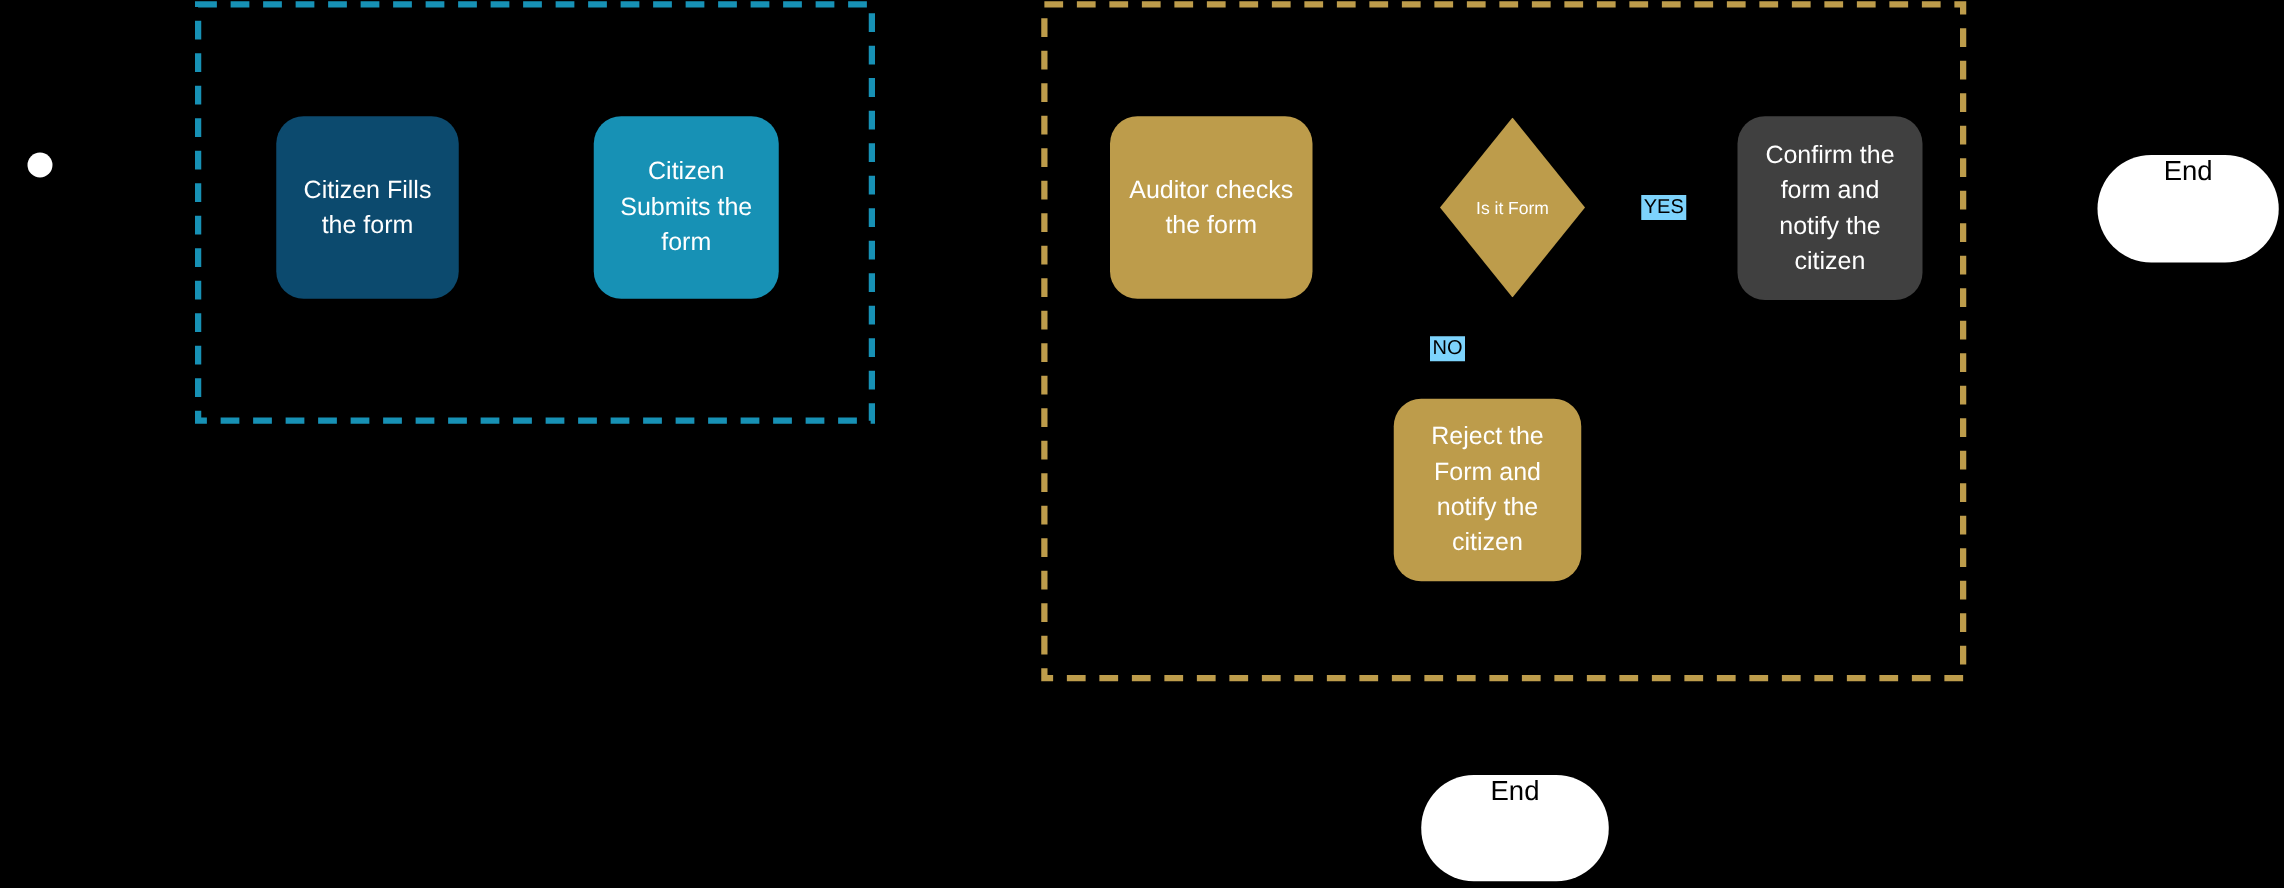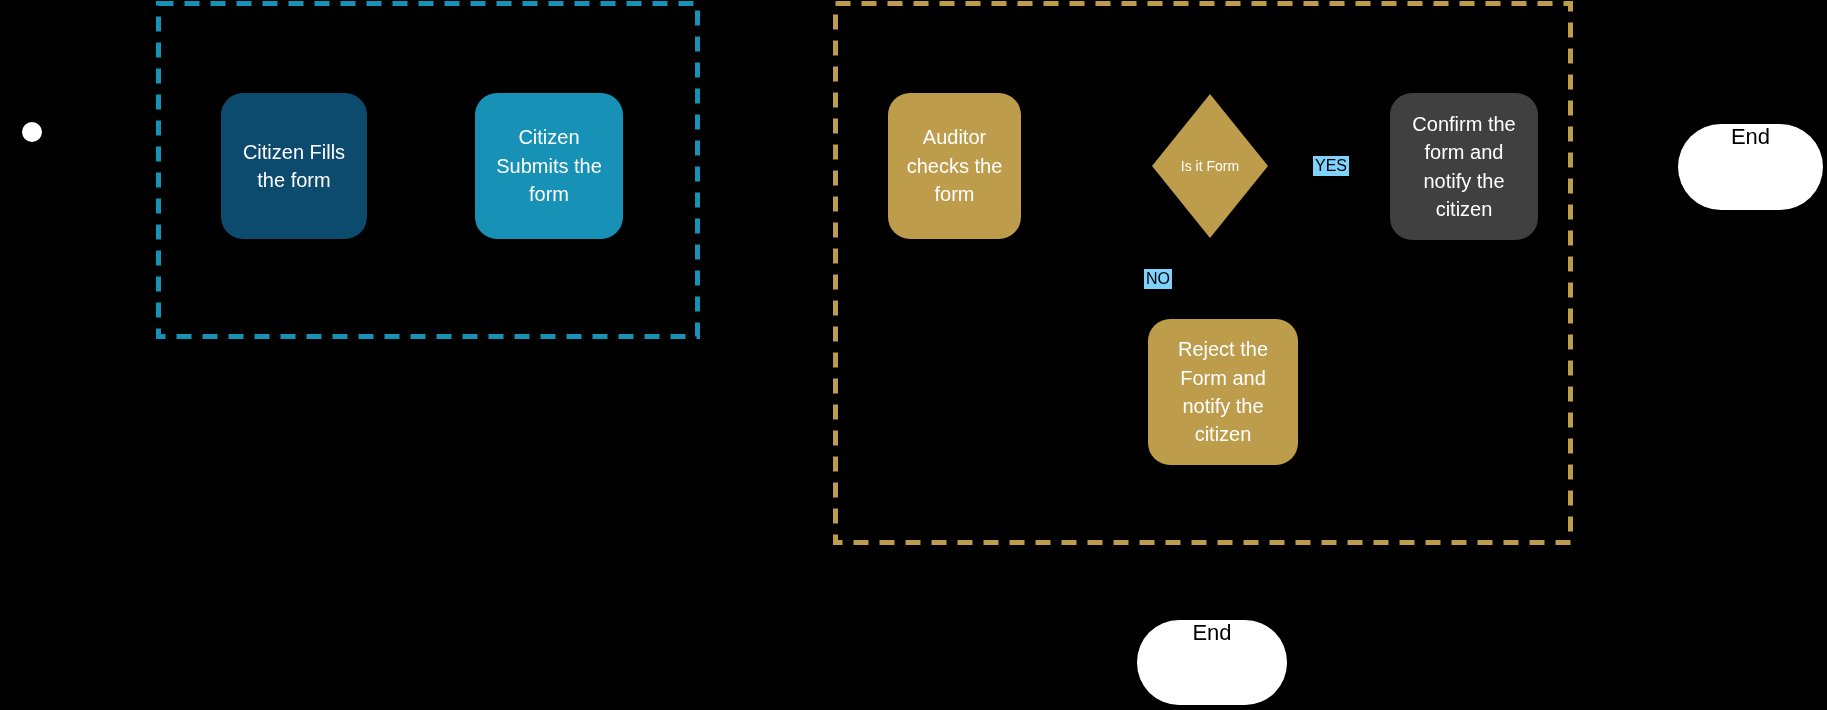--- a/index.html
+++ b/index.html
@@ -100,37 +100,37 @@
   </div>
 
   <div class="task teal" style="left: 221px; top: 93px; width: 146px; height: 146px; background-color: #0c4a6e;">
     <span>Citizen Fills the form</span>
   </div>
 
   <div class="task teal" style="left: 475px; top: 93px; width: 148px; height: 146px; background-color: rgb(23, 145, 181);">
     <span>Citizen Submits the form</span>
   </div>
 
-  <div class="task gold" style="left: 888px; top: 93px; width: 133px; height: 146px; background-color: rgb(189, 156, 75);">
+  <div class="task gold" style="left: 888px; top: 93px; width: 162px; height: 146px; background-color: rgb(189, 156, 75);">
     <span>Auditor checks the form</span>
   </div>
 
   <div class="gateway" style="background-color: rgb(189, 156, 75);">
     <span>Is it Form</span>
   </div>
 
   <div class="edge-chip" style="left:1313px; top:156px;">YES</div>
 
   <div class="edge-chip" style="left:1144px; top:269px;">NO</div>
 
   <div class="task gold" style="left: 1390px; top: 93px; width: 148px; height: 147px; background-color: #404040;">
     <span>Confirm the form and notify the citizen</span>
   </div>
 
-  <div class="task gold" style="left: 1148px; top: 319px; width: 150px; height: 146px; background-color: rgb(189, 156, 75);">
+  <div class="task gold" style="left: 1115px; top: 319px; width: 150px; height: 146px; background-color: rgb(189, 156, 75);">
     <span>Reject the Form and notify the citizen</span>
   </div>
 
   <div class="end-event" style="left: 1678px; top: 124px; width: 145px; height: 86px; border-radius: 43px; background-color: rgb(255, 255, 255); color: rgb(0, 0, 0);">
     <span>End</span>
   </div>
 
   <div class="end-event" style="left: 1137px; top: 620px; width: 150px; height: 85px; border-radius: 42px; background-color: rgb(255, 255, 255); color: rgb(0, 0, 0);">
     <span>End</span>
   </div>

